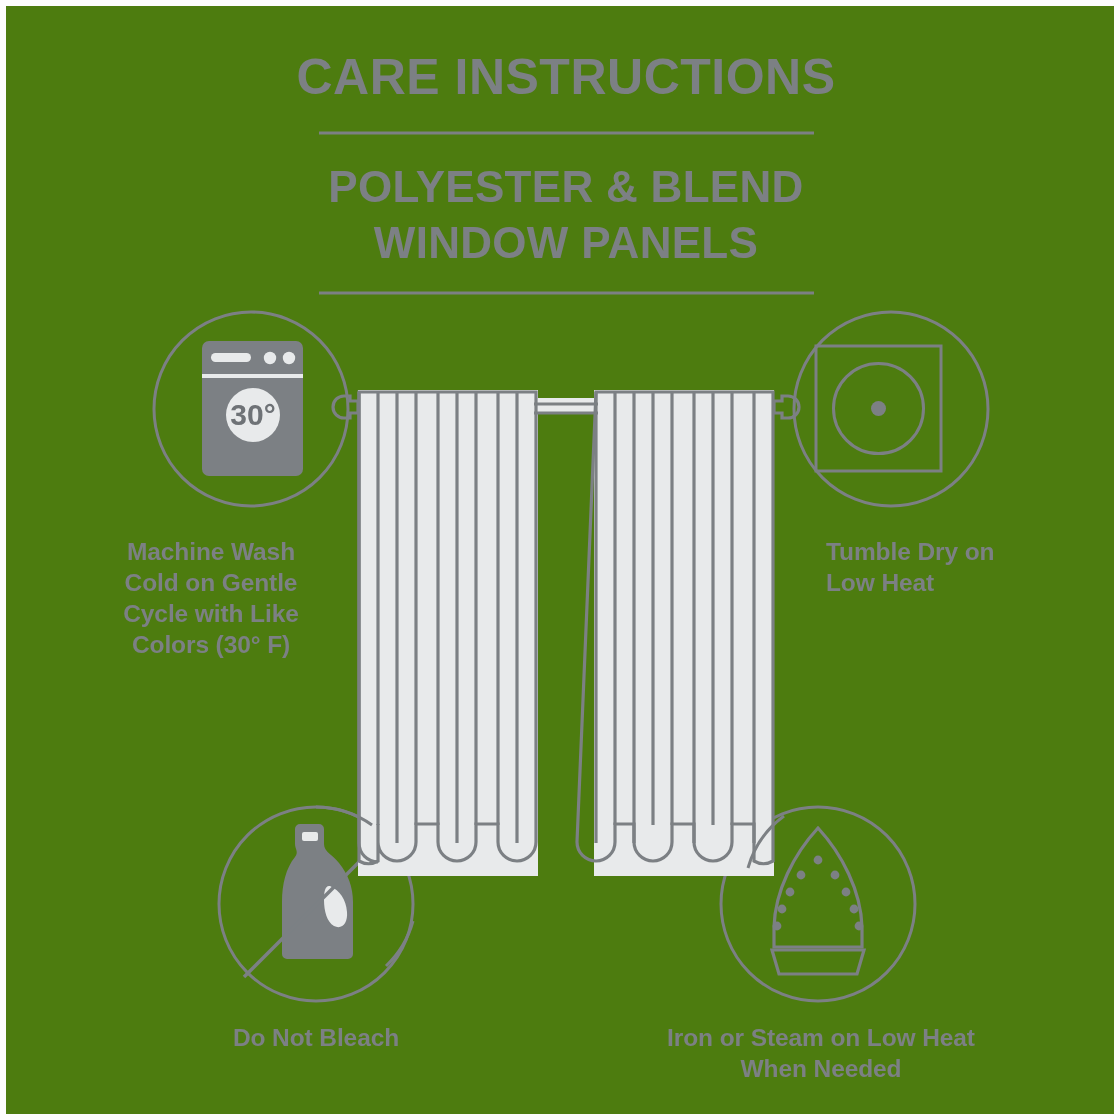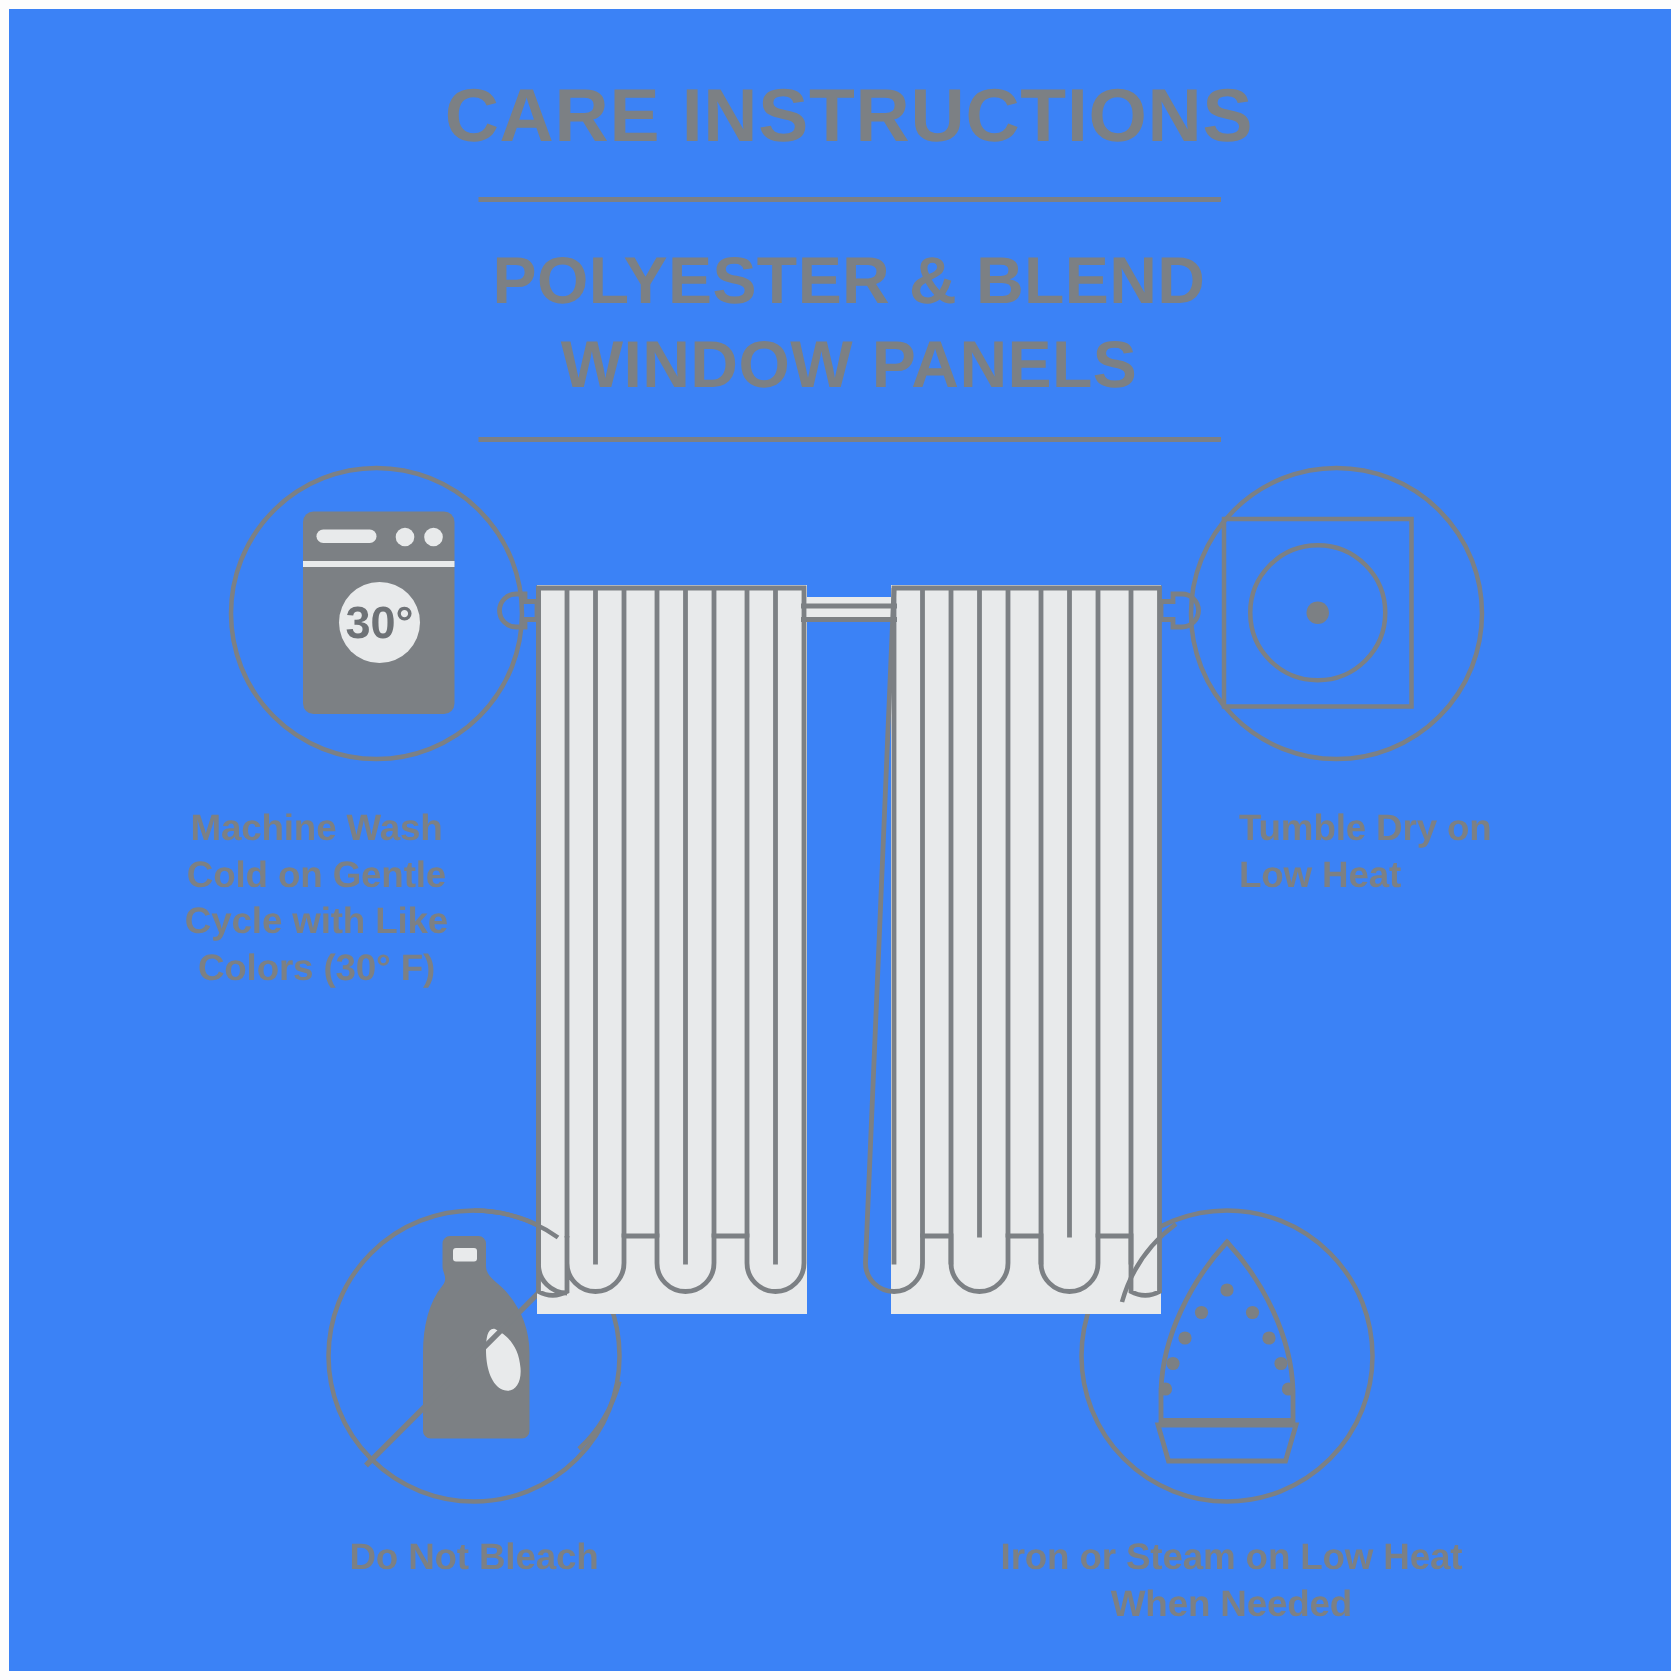--- a/index.html
+++ b/index.html
@@ -11,21 +11,21 @@
   body {
     width: 1120px;
     height: 1120px;
     overflow: hidden;
     font-family: "Liberation Sans", sans-serif;
   }
   #infographic {
     position: relative;
     width: 1120px;
     height: 1120px;
-    background: #3b82f6;
+    background: #4d7c0f;
     box-sizing: border-box;
     border: 6px solid #fdfdfd;
   }
   #art {
     position: absolute;
     left: 0;
     top: 0;
     width: 1120px;
     height: 1120px;
     display: block;

